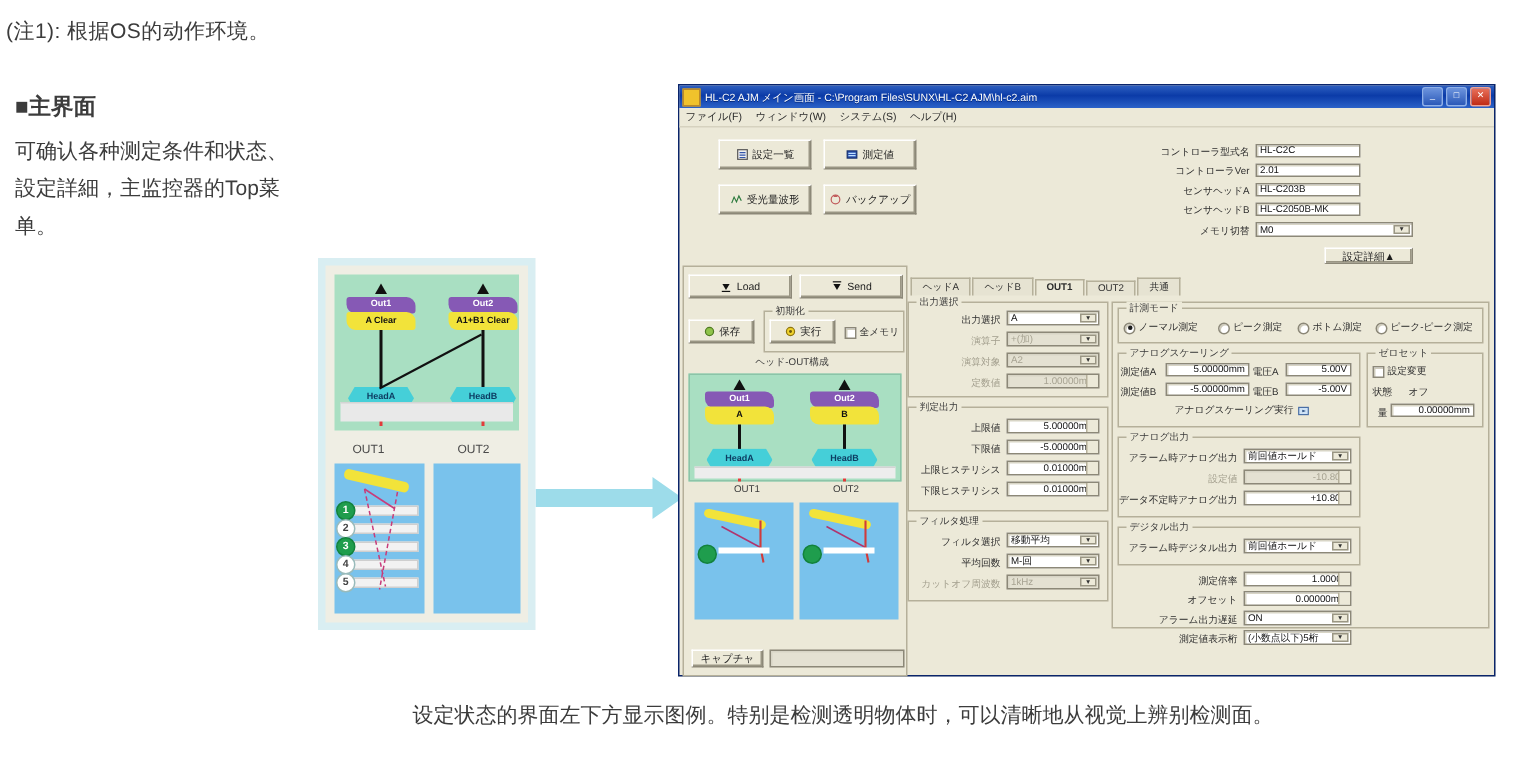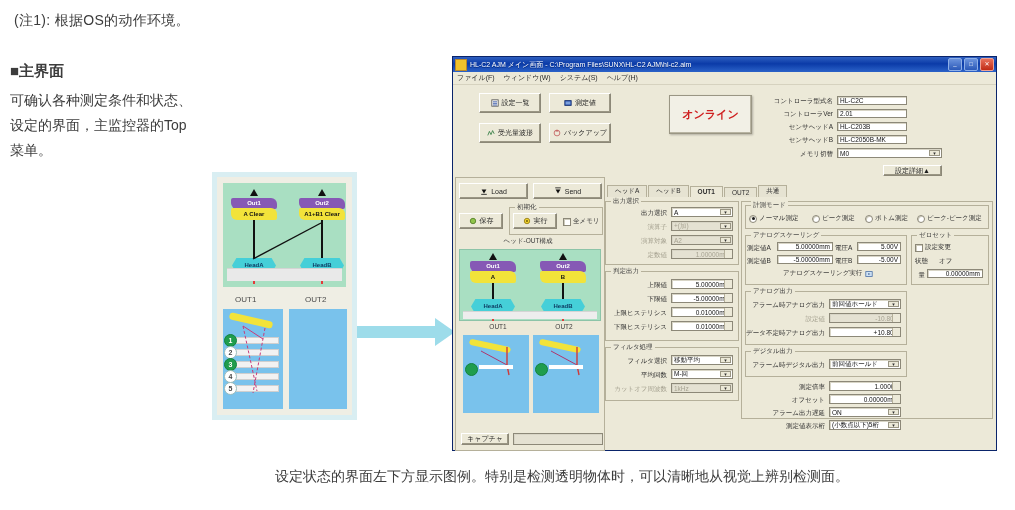--- a/index.html
+++ b/index.html
@@ -1,20 +1,20 @@
 <!DOCTYPE html>
 <html><head>
 <meta charset="utf-8">
 <style>
   html,body{margin:0;padding:0;background:#ffffff;}
   body{width:1015px;height:510px;position:relative;overflow:hidden;
        font-family:"Liberation Sans","DejaVu Sans",sans-serif;color:#333;}
 
   
-  .note{position:absolute;left:14px;top:12px;font-size:14px;color:#3c3c3c;letter-spacing:.3px;}
+  .note{position:absolute;left:4px;top:12px;font-size:14px;color:#3c3c3c;letter-spacing:.3px;}
   .sec-head{position:absolute;left:10px;top:62px;font-size:15px;font-weight:bold;color:#3c3c3c;}
   .body-text{position:absolute;left:10px;top:88px;width:190px;font-size:14px;
              line-height:25px;color:#3c3c3c;}
   .body-text p{margin:0;}
 
   
   .illus{position:absolute;left:212px;top:172px;width:145px;height:248px;
          background:#d9eef2;padding:5px;box-sizing:border-box;}
   .illus-inner{width:100%;height:100%;background:#efeee4;position:relative;}
   .diag{position:absolute;left:6px;top:6px;right:6px;height:104px;background:#a9dfc2;}
@@ -110,21 +110,21 @@
   .ico{width:8px;height:8px;flex:0 0 auto;}
   .caption{position:absolute;left:212px;top:468px;width:700px;font-size:14px;
            color:#3c3c3c;text-align:center;}
 </style>
 </head>
 <body>
 
 <div class="note">(注1): 根据OS的动作环境。</div>
 <div class="sec-head">■主界面</div>
 <div class="body-text">
-  <p>可确认各种测定条件和状态、设定的界面，主监控器的Top菜单。</p>
+  <p>可确认各种测定条件和状态、設定詳細，主监控器的Top菜单。</p>
 </div>
 
 <div class="illus">
   <div class="illus-inner">
 
     <div class="diag">
 
       <div class="arrow-up" style="left:27px;top:6px;"></div>
       <div class="out-box" style="left:8px;top:15px;">
         <div class="out-top">Out1</div>
@@ -225,21 +225,20 @@
       <span>受光量波形</span>
     </div>
     <div class="btn" style="position:absolute;left:96px;top:38px;width:62px;height:20px;">
       <svg class="ico" viewBox="0 0 10 10">
         <circle cx="5" cy="5" r="3.6" fill="none" stroke="#c15a5a" stroke-width="1"></circle>
         <polygon points="5,1 7,3 3,3" fill="#c15a5a"></polygon>
       </svg>
       <span>バックアップ</span>
     </div>
 
-    <div class="online" style="left:216px;top:10px;width:81px;height:37px;">オンライン</div>
 
     <div class="lbl" style="left:306px;top:12px;width:74px;">コントローラ型式名</div>
     <div class="fld" style="position:absolute;left:384px;top:11px;width:70px;height:9px;">HL-C2C</div>
 
     <div class="lbl" style="left:306px;top:25px;width:74px;">コントローラVer</div>
     <div class="fld" style="position:absolute;left:384px;top:24px;width:70px;height:9px;">2.01</div>
 
     <div class="lbl" style="left:306px;top:38px;width:74px;">センサヘッドA</div>
     <div class="fld" style="position:absolute;left:384px;top:37px;width:70px;height:9px;">HL-C203B</div>
 

